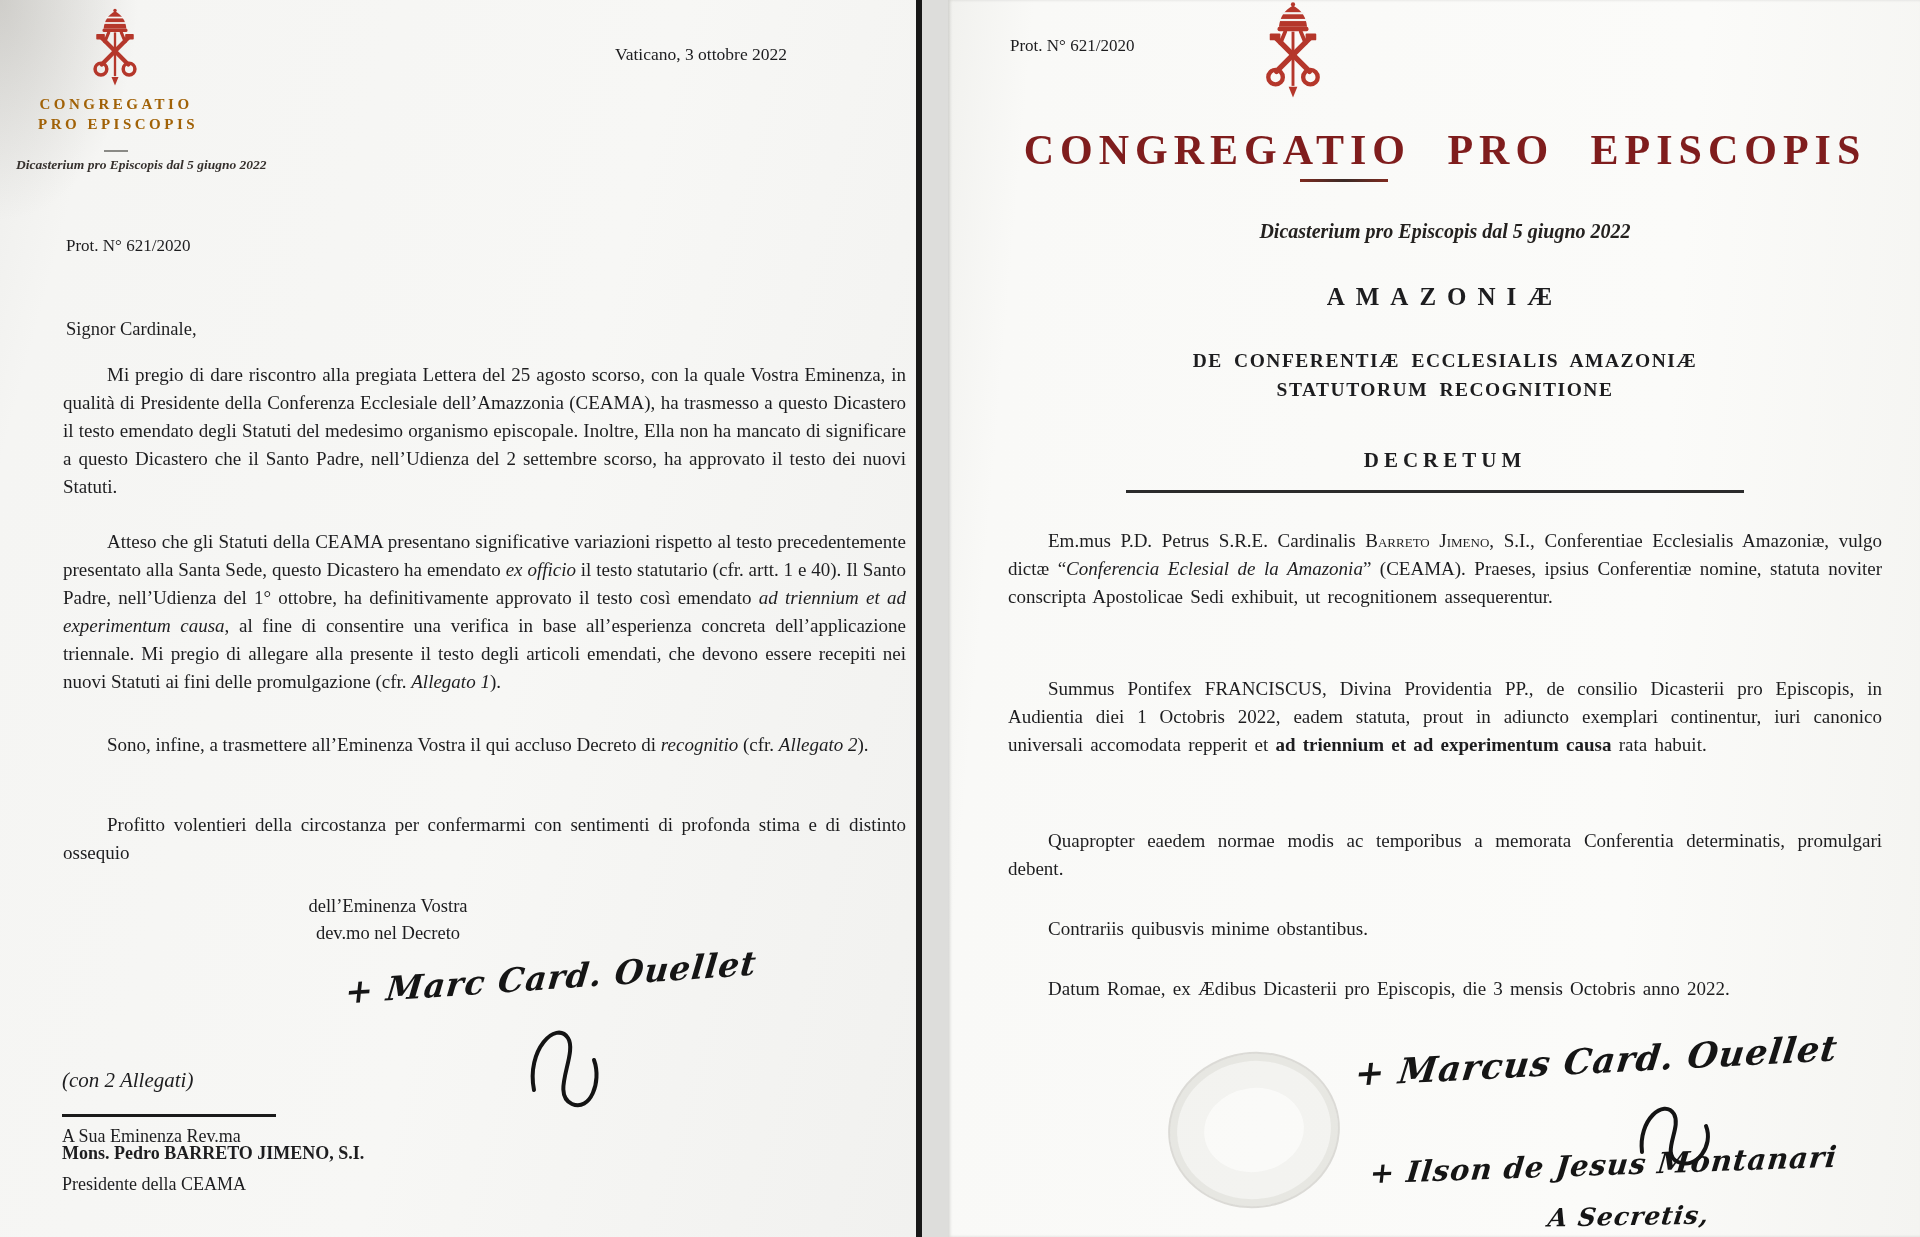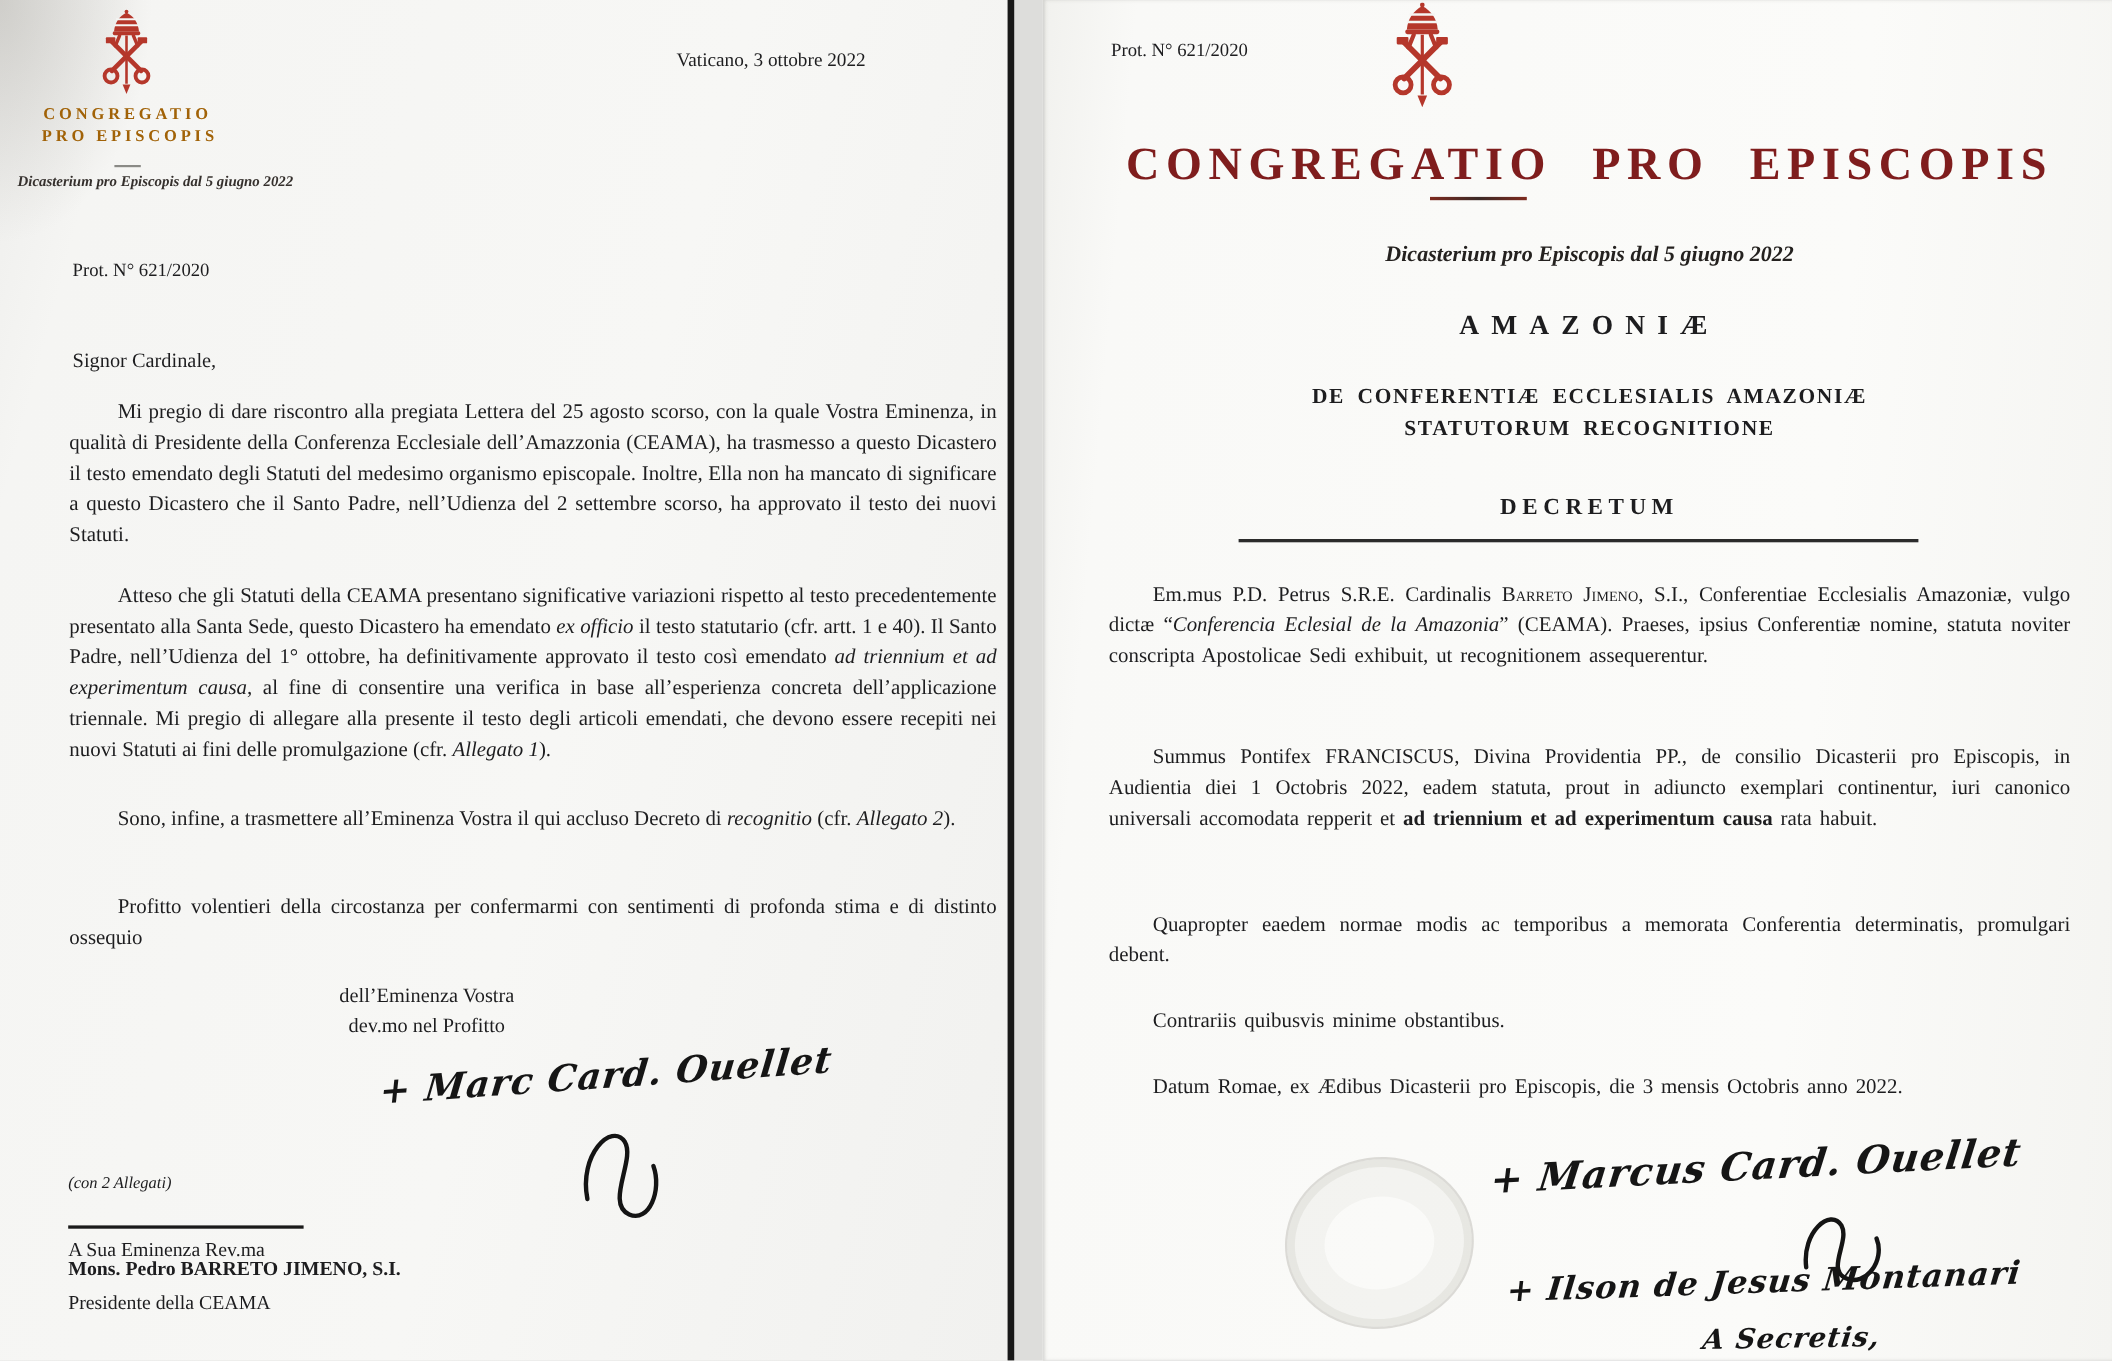--- a/index.html
+++ b/index.html
@@ -30,21 +30,21 @@
   .body-par{left:63px;width:843px;font-size:19px;line-height:28px;text-align:justify;
             text-indent:44px;margin:0;}
   .lp-p1{top:361px;} .lp-p2{top:528px;} .lp-p3{top:731px;} .lp-p4{top:811px;}
   .seg-i{font-style:italic;} .seg-b{font-weight:700;} .seg-sc{font-variant:small-caps;}
   .lp-closing{left:272px;top:893px;width:232px;text-align:center;font-size:18.5px;line-height:27px;}
   
   .handwriting{font-family:"DejaVu Serif",serif;font-style:italic;font-weight:700;
                color:#151515;letter-spacing:1px;white-space:nowrap;}
   .lp-sig{left:345px;top:958px;font-size:33px;transform:rotate(-4deg) skewX(-10deg);}
   .lp-flourish{left:520px;top:1012px;width:110px;height:115px;}
-  .lp-enc{left:62px;top:1068px;font-size:15px;font-style:italic;white-space:nowrap;}
+  .lp-enc{left:62px;top:1068px;font-size:21px;font-style:italic;white-space:nowrap;}
   .lp-addr-rule{left:62px;top:1114px;width:214px;height:3px;background:#1a1a1a;}
   .lp-addr{left:62px;font-size:18px;white-space:nowrap;}
   .lp-addr1{top:1126px;} .lp-addr2{top:1143px;font-weight:700;} .lp-addr3{top:1174px;}
   
   .rp-prot{left:1010px;top:36px;font-size:17px;white-space:nowrap;}
   .emblem-right{left:1262px;top:2px;width:62px;height:98px;}
   .rp-center{left:1008px;width:874px;text-align:center;white-space:nowrap;}
   .rp-title{top:126px;font-size:42px;font-weight:700;letter-spacing:6px;word-spacing:20px;color:#7f1d1d;}
   .rp-title-rule{left:1300px;top:179px;width:88px;height:3px;
                  background:linear-gradient(90deg,#7e2a1f,#3c2a26,#7e2a1f);}
@@ -111,21 +111,21 @@
   <div class="abs lp-prot">Prot. N° 621/2020</div>
   <div class="abs lp-salutation">Signor Cardinale,</div>
 
   <p class="abs body-par lp-p1"><span>Mi pregio di dare riscontro alla pregiata Lettera del 25 agosto scorso, con la quale Vostra Eminenza, in qualità di Presidente della Conferenza Ecclesiale dell’Amazzonia (CEAMA), ha trasmesso a questo Dicastero il testo emendato degli Statuti del medesimo organismo episcopale. Inoltre, Ella non ha mancato di significare a questo Dicastero che il Santo Padre, nell’Udienza del 2 settembre scorso, ha approvato il testo dei nuovi Statuti.</span></p>
   <p class="abs body-par lp-p2"><span>Atteso che gli Statuti della CEAMA presentano significative variazioni rispetto al testo precedentemente presentato alla Santa Sede, questo Dicastero ha emendato </span><span class="seg-i">ex officio</span><span> il testo statutario (cfr. artt. 1 e 40). Il Santo Padre, nell’Udienza del 1° ottobre, ha definitivamente approvato il testo così emendato </span><span class="seg-i">ad triennium et ad experimentum causa</span><span>, al fine di consentire una verifica in base all’esperienza concreta dell’applicazione triennale. Mi pregio di allegare alla presente il testo degli articoli emendati, che devono essere recepiti nei nuovi Statuti ai fini delle promulgazione (cfr. </span><span class="seg-i">Allegato 1</span><span>).</span></p>
   <p class="abs body-par lp-p3"><span>Sono, infine, a trasmettere all’Eminenza Vostra il qui accluso Decreto di </span><span class="seg-i">recognitio</span><span> (cfr. </span><span class="seg-i">Allegato 2</span><span>).</span></p>
   <p class="abs body-par lp-p4"><span>Profitto volentieri della circostanza per confermarmi con sentimenti di profonda stima e di distinto ossequio</span></p>
 
   <div class="abs lp-closing">
     <div>dell’Eminenza Vostra</div>
-    <div>dev.mo nel Profitto</div>
+    <div>dev.mo nel Decreto</div>
   </div>
 
   <div class="abs handwriting lp-sig">+ Marc Card. Ouellet</div>
   <svg class="abs lp-flourish" viewBox="0 0 110 115">
     <path d="M14 78 C6 38 36 8 48 26 C58 42 30 82 52 92 C70 100 82 70 74 48" stroke="#141414" stroke-width="4" fill="none" stroke-linecap="round"></path>
   </svg>
 
   <div class="abs lp-enc">(con 2 Allegati)</div>
   <div class="abs lp-addr-rule"></div>
   <div class="abs lp-addr lp-addr1">A Sua Eminenza Rev.ma</div>

